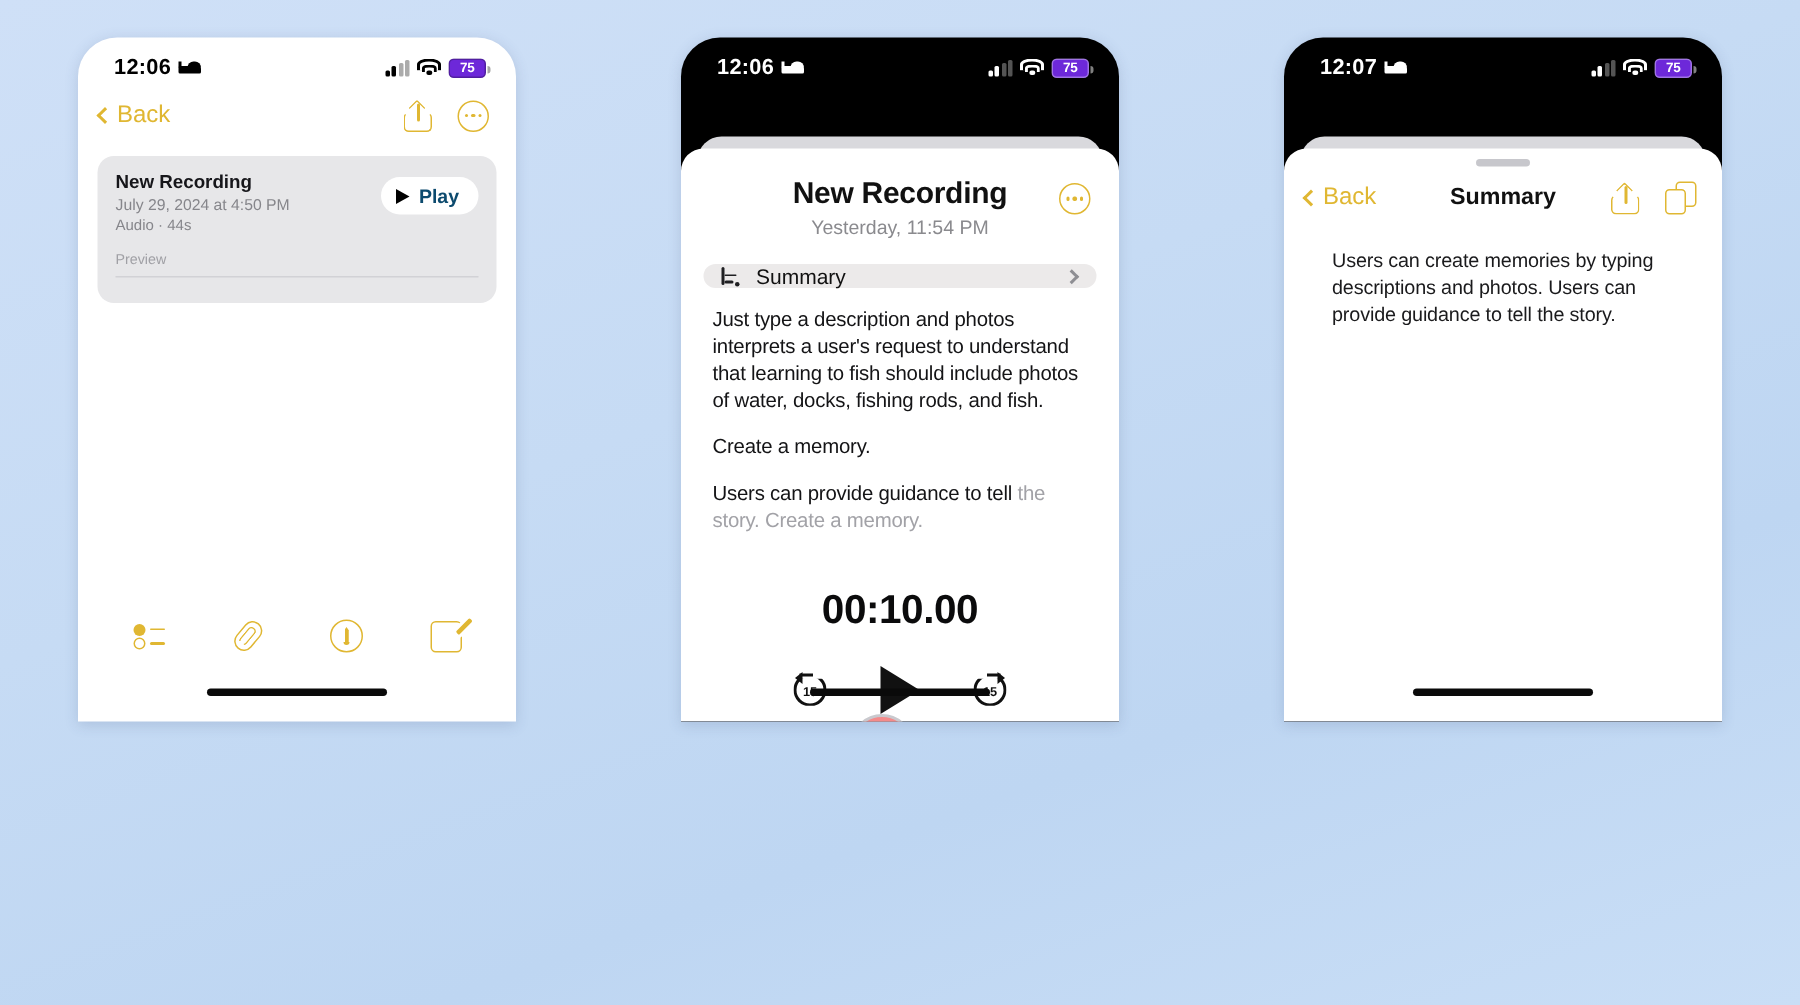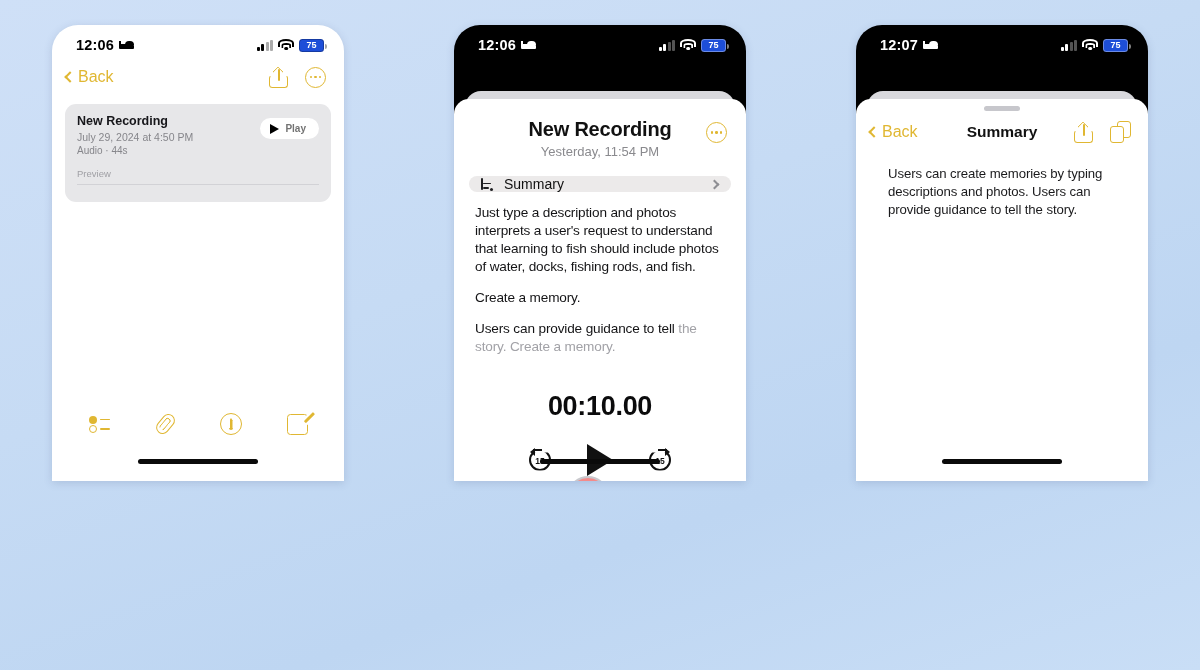--- a/index.html
+++ b/index.html
@@ -77,21 +77,21 @@
   .wifi i, .wifi b, .wifi s {
     position: absolute; left: 50%; transform: translateX(-50%);
     border: 2px solid currentColor; border-bottom: none; border-radius: 50% 50% 0 0;
   }
   .wifi i { width: 16px; height: 8px; top: 0; }
   .wifi b { width: 9.5px; height: 5px; top: 3.6px; }
   .wifi s { width: 3.6px; height: 3.6px; top: 7.6px; border-radius: 50%; background: currentColor; border: none; }
 
   .battery {
     width: 25px; height: 13px; border-radius: 3.5px;
-    background: #1d4ed8; position: relative;
+    background: #6d28d9; position: relative;
     display: flex; align-items: center; justify-content: center;
     border: 1px solid rgba(255,255,255,0.35);
   }
   .statusbar.onwhite .battery { border-color: rgba(0,0,0,0.25); }
   .battery .pct { font-size: 9px; font-weight: 700; color: #fff; letter-spacing: -0.1px; }
   .battery::after {
     content: ""; position: absolute; right: -3.5px; top: 4px;
     width: 2px; height: 5px; border-radius: 0 2px 2px 0;
     background: rgba(150,150,150,0.85);
   }
@@ -155,21 +155,21 @@
   .nc-meta { font-size: 10px; color: #86868b; margin-top: 2px; }
   .play-btn {
     background: #fff; border-radius: 14px; padding: 5px 13px 5px 10px;
     display: flex; align-items: center; gap: 6px; cursor: pointer; flex: 0 0 auto;
     margin-top: 4px;
   }
   .play-btn .tri {
     width: 0; height: 0; border-left: 9px solid #000;
     border-top: 5.5px solid transparent; border-bottom: 5.5px solid transparent;
   }
-  .play-btn .lbl { font-size: 10px; font-weight: 600; color: #737373; text-align: center; }
+  .play-btn .lbl { font-size: 13px; font-weight: 600; color: #0c4a6e; text-align: center; }
   .nc-preview-lbl { font-size: 9.5px; color: #a0a0a5; margin-top: 12px; }
   .nc-rule { height: 1px; background: #d2d2d6; margin: 5px 0 6px 0; }
   .nc-prev-row { display: flex; gap: 5px; align-items: flex-start; }
   .nc-prev-text { font-size: 9.5px; line-height: 1.35; color: #1f1f22; }
 
   
   .ico-summ { flex: 0 0 auto; width: 11px; height: 11px; position: relative; margin-top: 1px; }
   .ico-summ i { position: absolute; left: 3px; height: 1.6px; background: #1f1f22; border-radius: 1px; }
   .ico-summ i:nth-child(1) { top: 0.5px; width: 8px; }
   .ico-summ i:nth-child(2) { top: 4px; width: 6px; }

